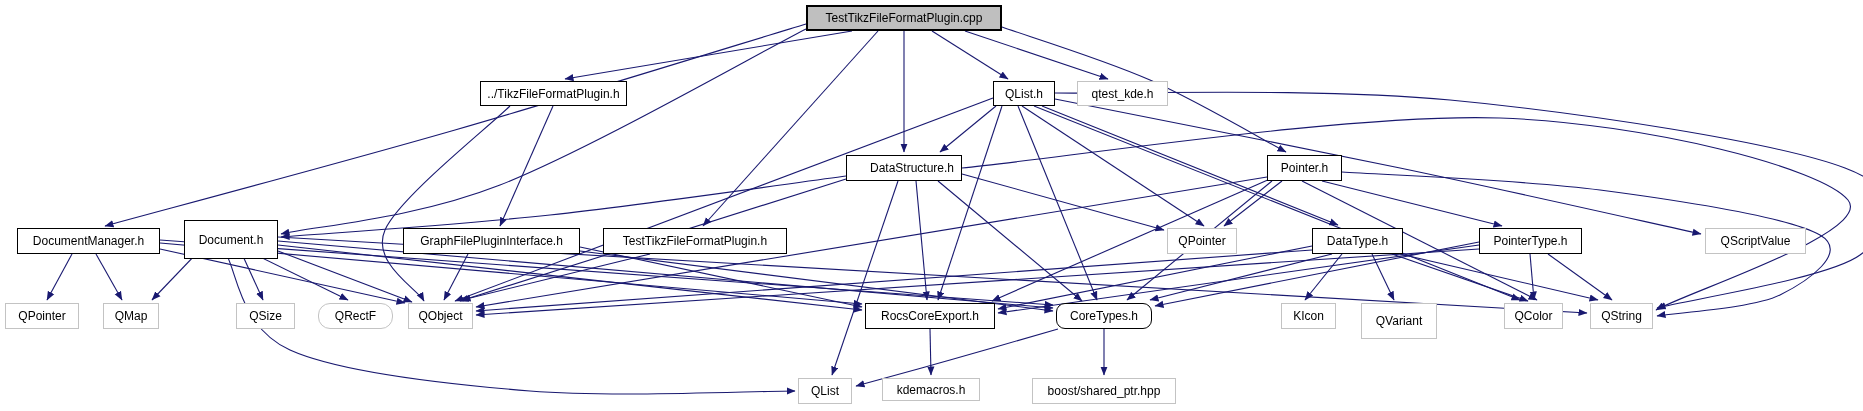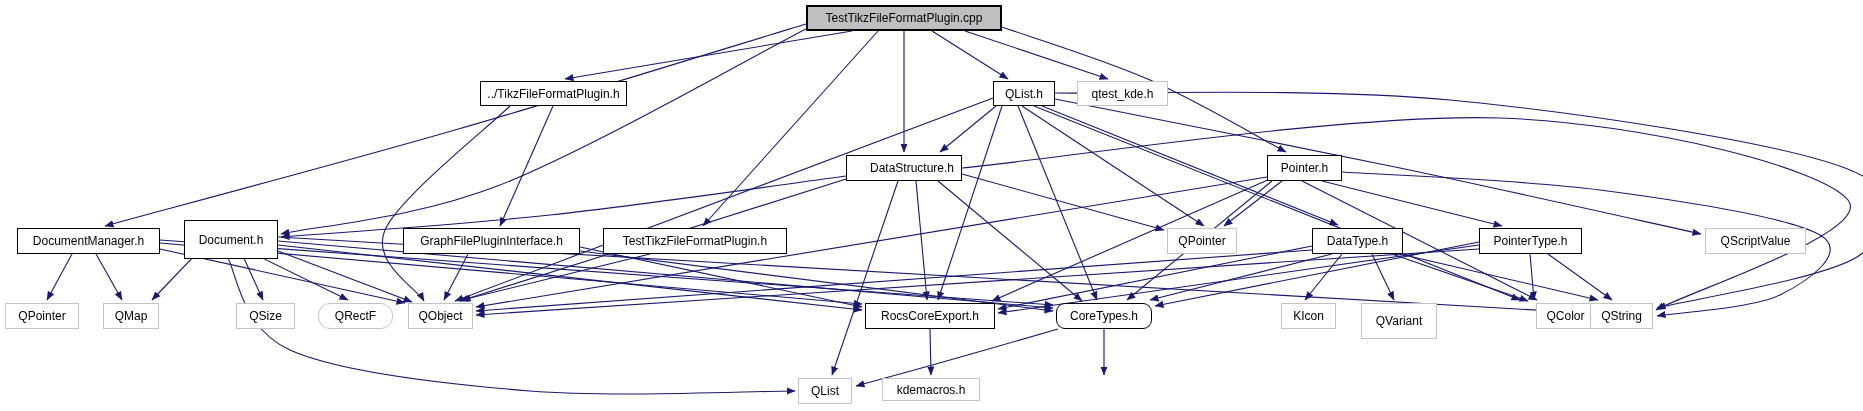--- a/index.html
+++ b/index.html
@@ -106,17 +106,18 @@
     <div class="node external" style="left: 1705px; top: 228px; width: 101px; height: 26px;">QScriptValue</div>
     <div class="node external" style="left: 5px; top: 303px; width: 74px; height: 26px;">QPointer</div>
     <div class="node external" style="left: 103px; top: 303px; width: 56px; height: 26px;">QMap</div>
     <div class="node external" style="left: 236px; top: 303px; width: 59px; height: 26px;">QSize</div>
     <div class="node external" style="left: 318px; top: 303px; width: 75px; height: 26px; border-radius: 12px;">QRectF</div>
     <div class="node external" style="left: 408px; top: 303px; width: 65px; height: 26px;">QObject</div>
     <div class="node documented" style="left: 865px; top: 303px; width: 130px; height: 26px;">RocsCoreExport.h</div>
     <div class="node documented" style="left: 1056px; top: 303px; width: 96px; height: 26px; border-radius: 9px;">CoreTypes.h</div>
     <div class="node external" style="left: 1281px; top: 303px; width: 55px; height: 26px;">KIcon</div>
     <div class="node external" style="left: 1361px; top: 303px; width: 76px; height: 36px;">QVariant</div>
-    <div class="node external" style="left: 1504px; top: 303px; width: 59px; height: 26px; margin-left: 32px;">QColor</div>
+    <div class="node external" style="left: 1504px; top: 303px; width: 59px; height: 26px;">QColor</div>
     <div class="node external" style="left: 1590px; top: 303px; width: 63px; height: 26px;">QString</div>
     <div class="node external" style="left: 798px; top: 378px; width: 54px; height: 26px;">QList</div>
     <div class="node external" style="left: 882px; top: 378px; width: 98px; height: 23px;">kdemacros.h</div>
+    <div class="node external" style="left: 1032px; top: 378px; width: 144px; height: 26px;">boost/shared_ptr.hpp</div>
   </div>
 
 </body></html>

